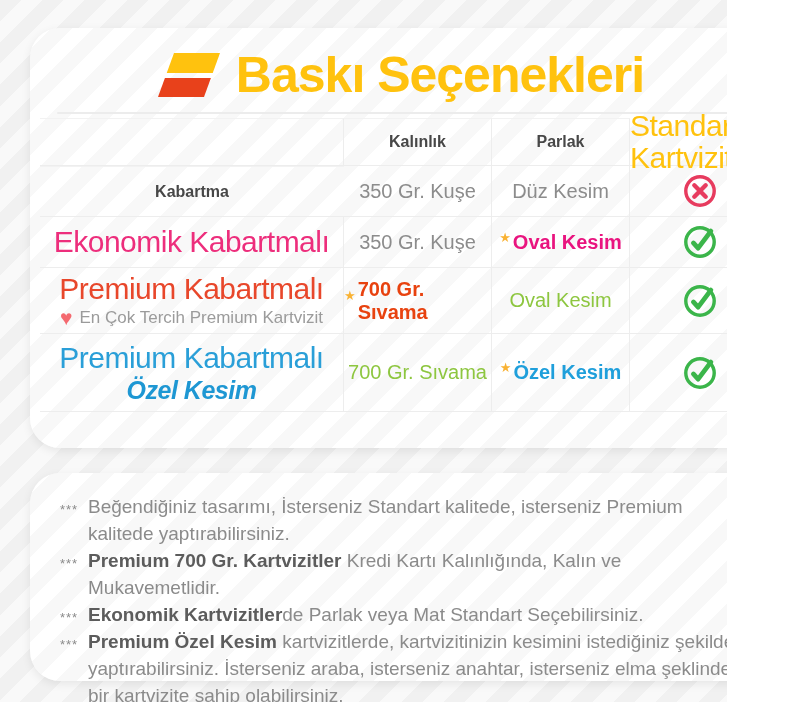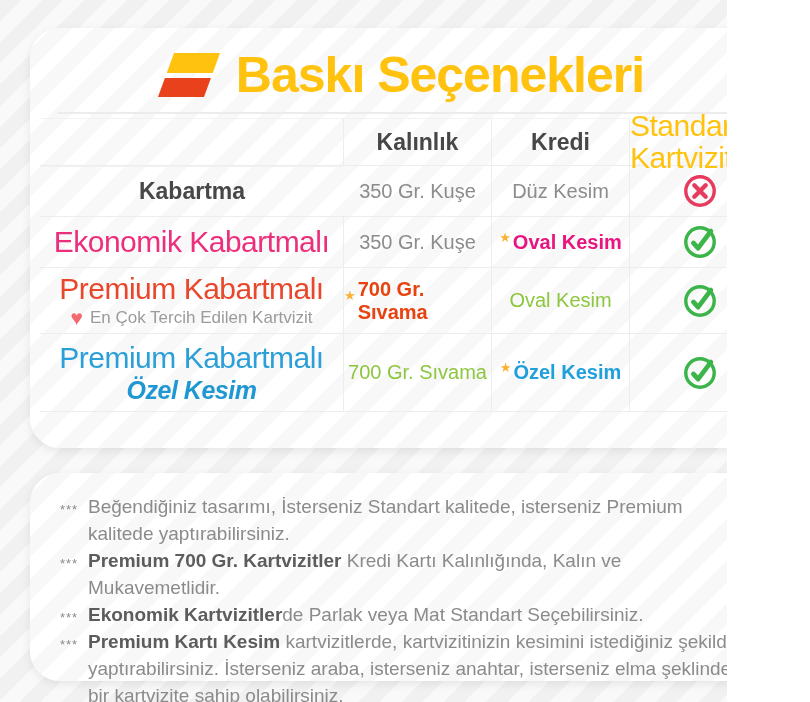--- a/index.html
+++ b/index.html
@@ -26,21 +26,21 @@
 
   
   .tbl {
     position:absolute; top:90px; left:10px;
     display:grid;
     grid-template-columns:304px 148px 138px 140px;
     grid-template-rows:48px 51px 51px 66px 78px;
   }
   .c { display:flex; align-items:center; justify-content:center; border-bottom:1px solid #ededed; }
   .c.r { border-right:1px solid #ededed; }
-  .c.h { font-weight:bold; font-size:23px; color:#474747; border-top:1px solid #f2f2f2; }
+  .c.h { font-weight:bold; font-size:16px; color:#474747; border-top:1px solid #f2f2f2; }
   .c.lab { flex-direction:column; font-size:30px; line-height:32px; letter-spacing:-0.5px; }
   .c.val { font-size:20px; color:#8C8C8C; }
   .yellow  { color:#FFC20E; }
   .pink    { color:#ED2E7C; }
   .redlab  { color:#E8472B; }
   .bluelab { color:#2A9FD8; }
   .bold-pink { color:#E9147F; font-weight:bold; }
   .bold-red  { color:#E8420F; font-weight:bold; }
   .bold-blue { color:#1F9FDB; font-weight:bold; }
   .green     { color:#8DC63F; }
@@ -69,21 +69,21 @@
         <div class="band-bot"></div>
       </div>
       <div class="title">Baskı Seçenekleri</div>
     </div>
     <div class="hr"></div>
 
     <div class="tbl">
 
       <div class="c h r"></div>
       <div class="c h r">Kalınlık</div>
-      <div class="c h r">Kredi</div>
+      <div class="c h r">Parlak</div>
       <div class="c lab r yellow">
         <span>Standart Kartvizit</span>
       </div>
 
       <div class="c h">Kabartma</div>
       <div class="c val r">
         <span>350 Gr. Kuşe</span>
       </div>
       <div class="c val r">
         <span>Düz Kesim</span>
@@ -109,21 +109,21 @@
         <svg class="badge" viewBox="0 0 38 38">
           <circle cx="19" cy="19" r="15" fill="none" stroke="#3BB54A" stroke-width="3.6"></circle>
           <path d="M12 20 L17 25.5 L30.5 7.5" fill="none" stroke="#3BB54A" stroke-width="5" stroke-linecap="round" stroke-linejoin="round"></path>
         </svg>
       </div>
 
       <div class="c lab r redlab">
         <span>Premium Kabartmalı</span>
         <span class="sub3">
           <span class="heart">♥</span>
-          <span>En Çok Tercih Edilen Kartvizit</span>
+          <span>En Çok Tercih Premium Kartvizit</span>
         </span>
       </div>
       <div class="c val r">
         <span class="star">★</span>
         <span class="bold-red">700 Gr. Sıvama</span>
       </div>
       <div class="c val r">
         <span class="green">Oval Kesim</span>
       </div>
       <div class="c">
@@ -167,19 +167,19 @@
         <b>Premium 700 Gr. Kartvizitler</b><span> Kredi Kartı Kalınlığında, Kalın ve Mukavemetlidir.</span>
       </div>
 
       <div class="fn">
         <span class="mk">***</span>
         <b>Ekonomik Kartvizitler</b><span>de Parlak veya Mat Standart Seçebilirsiniz.</span>
       </div>
 
       <div class="fn">
         <span class="mk">***</span>
-        <b>Premium Kartı Kesim</b><span> kartvizitlerde, kartvizitinizin kesimini istediğiniz şekilde yaptırabilirsiniz. İsterseniz araba, isterseniz anahtar, isterseniz elma şeklinde bir kartvizite sahip olabilirsiniz.</span>
+        <b>Premium Özel Kesim</b><span> kartvizitlerde, kartvizitinizin kesimini istediğiniz şekilde yaptırabilirsiniz. İsterseniz araba, isterseniz anahtar, isterseniz elma şeklinde bir kartvizite sahip olabilirsiniz.</span>
       </div>
 
     </div>
   </div>
 
 </div>
 
 </body></html>

